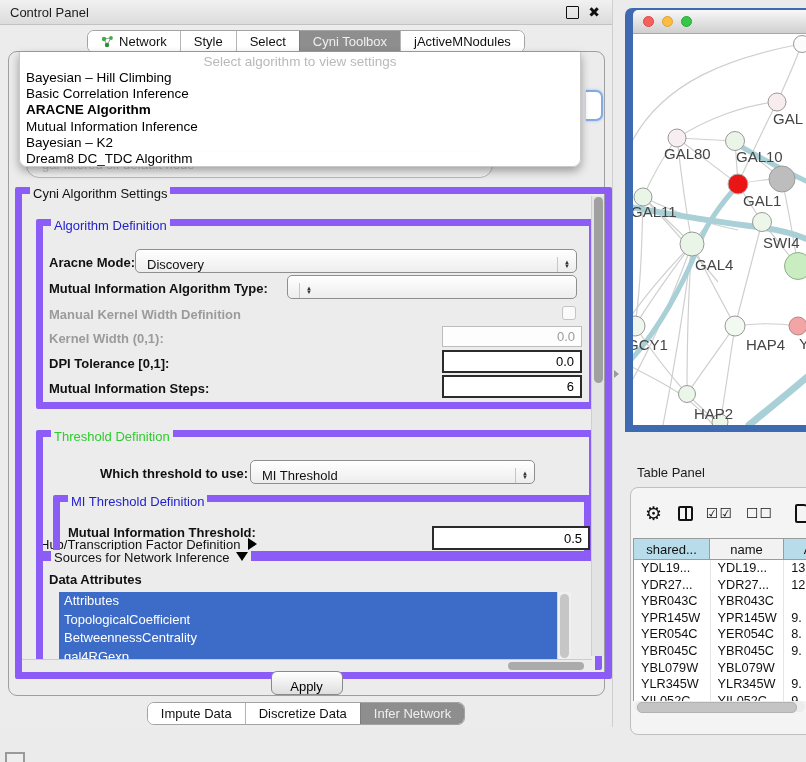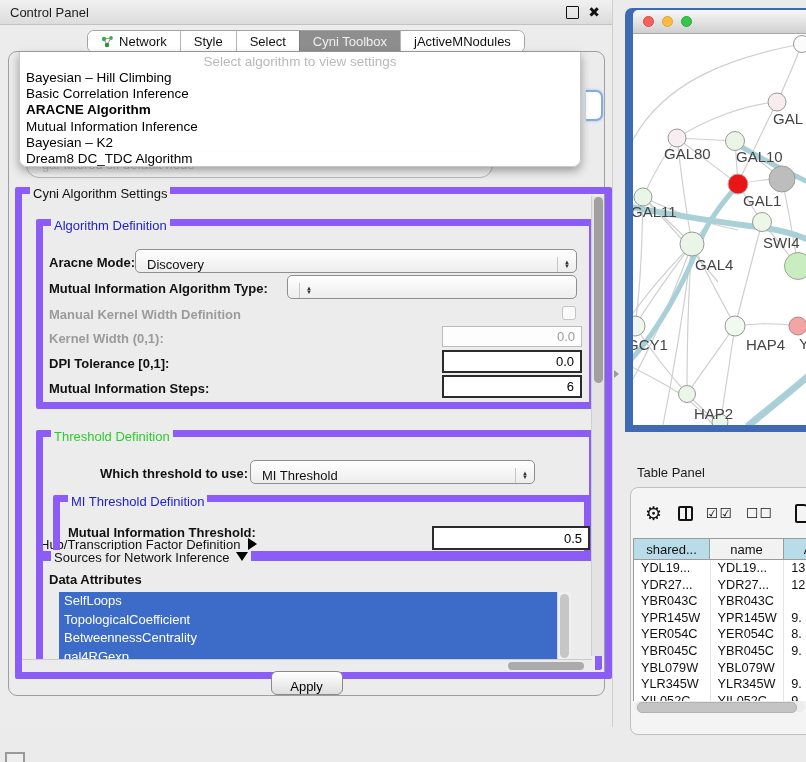--- a/index.html
+++ b/index.html
@@ -256,21 +256,21 @@
           <div class="abs field en" style="left:372px;top:24px;width:158px;height:24px;">
             <span>0.5</span>
           </div>
         </div>
       </div>
 
       <div class="abs group" style="left:14px;top:357px;width:552px;height:112px;border-bottom:none;">
         <span class="group-title"><span>Sources for Network Inference</span><span class="tri-down"></span></span>
         <span class="abs lbl" style="left:6px;top:14px;">Data Attributes</span>
         <div class="attr-list">
-          <div class="attr-item">SelfLoops</div>
+          <div class="attr-item">Attributes</div>
           <div class="attr-item">TopologicalCoefficient</div>
           <div class="attr-item">BetweennessCentrality</div>
           <div class="attr-item">gal4RGexp</div>
           <div class="attr-scroll">
               <div class="attr-thumb"></div>
             </div>
         </div>
       </div>
 
       <div class="v-scroll">
@@ -279,20 +279,33 @@
       <div class="h-scroll">
           <div class="h-thumb"></div>
         </div>
     </div>
 
     <div class="abs apply-btn">
       <span>Apply</span>
     </div>
   </div>
 
+  <div class="abs bottom-tabbar">
+    <span class="seg-tabs">
+      <span class="seg-tab">
+          <span>Impute Data</span>
+        </span>
+      <span class="seg-tab">
+          <span>Discretize Data</span>
+        </span>
+      <span class="seg-tab sel">
+          <span>Infer Network</span>
+        </span>
+    </span>
+  </div>
 </div>
 
 <div class="abs splitter-mark"></div>
 
 <div class="abs net-window">
   <div class="net-titlebar">
     <span class="light red"></span>
     <span class="light yellow"></span>
     <span class="light green"></span>
   </div>

